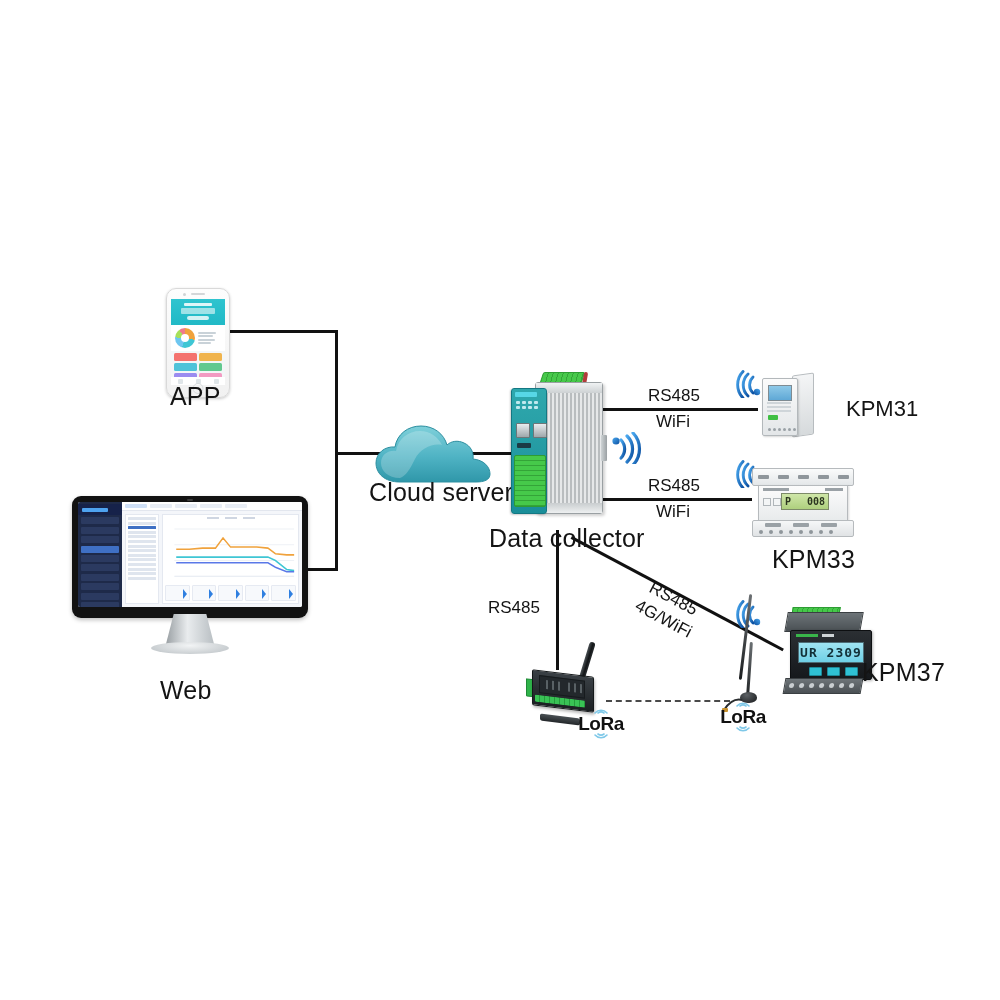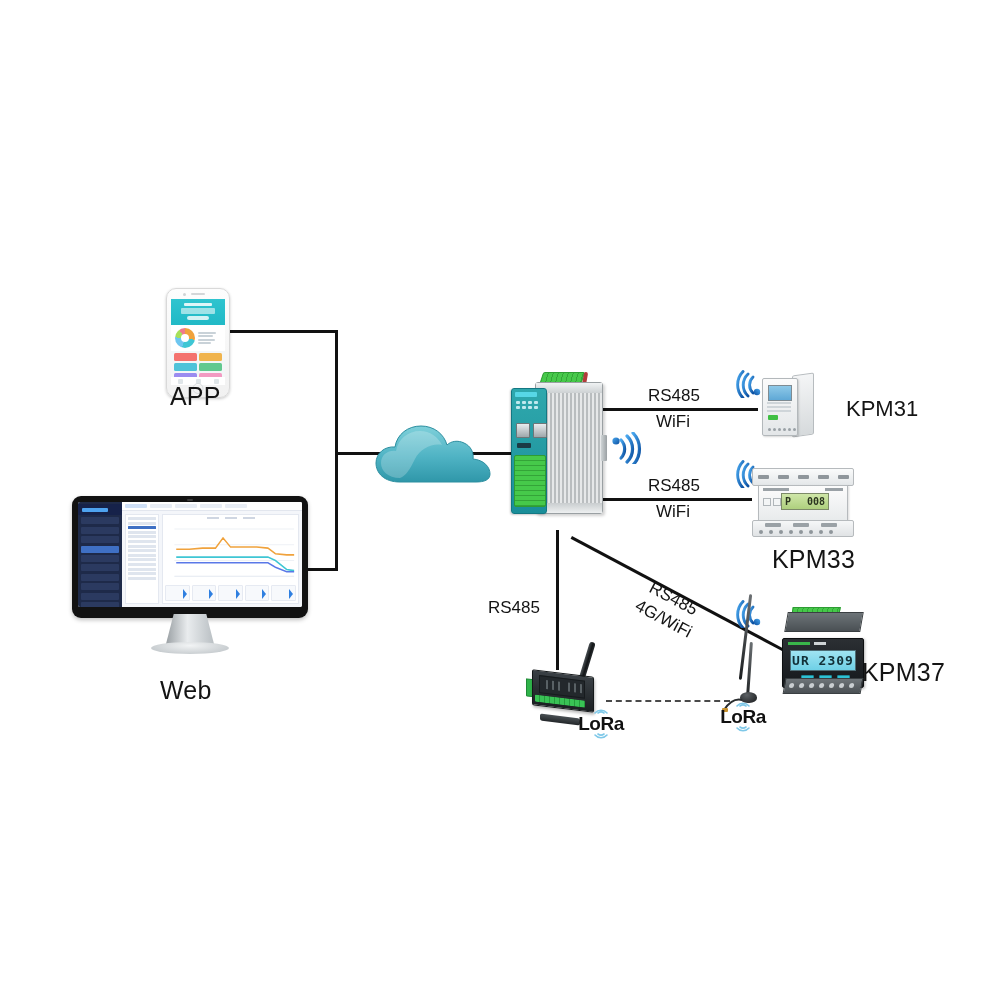--- a/index.html
+++ b/index.html
@@ -127,21 +127,21 @@
   .k33-foot{position:absolute;left:4px;top:52px;width:100px;height:15px;background:linear-gradient(180deg,#f6f7f8,#e0e3e5);border:1px solid #b6babd;border-radius:2px;}
   .k33-foot .blk{position:absolute;top:2px;width:16px;height:4px;background:#9aa1a6;border-radius:1px;}
   .k33-foot .pins{position:absolute;left:6px;bottom:2px;display:flex;gap:6px;}
   .k33-foot .pins i{display:block;width:4px;height:4px;border-radius:50%;background:#8f969b;}
 
   
   .kpm37{position:absolute;left:778px;top:612px;width:88px;height:84px;}
   .k37-top{position:absolute;left:8px;top:0;width:74px;height:18px;background:linear-gradient(180deg,#6d7478,#4a5054);border:1px solid #3a3f42;transform:skewX(-10deg);}
   .k37-green{position:absolute;left:14px;top:-5px;width:46px;height:7px;background:#3fbf43;border:1px solid #2e9c33;transform:skewX(-10deg);
     background-image:repeating-linear-gradient(90deg,#46c94a 0 4px,#34a438 4px 5px);}
-  .k37-body{position:absolute;left:4px;top:18px;width:80px;height:48px;background:linear-gradient(180deg,#2b2f33,#15181b);border:1px solid #0d0f11;border-radius:2px;box-shadow:1px 1px 3px rgba(0,0,0,.3);margin-top:8px;}
+  .k37-body{position:absolute;left:12px;top:18px;width:80px;height:48px;background:linear-gradient(180deg,#2b2f33,#15181b);border:1px solid #0d0f11;border-radius:2px;box-shadow:1px 1px 3px rgba(0,0,0,.3);}
   .k37-brand{position:absolute;left:5px;top:3px;display:flex;gap:4px;align-items:center;}
   .k37-brand i{display:block;height:3px;background:#39b54a;width:22px;}
   .k37-brand i.w{background:#cfd4d6;width:12px;}
   .k37-lcd{position:absolute;left:7px;top:11px;width:64px;height:19px;background:linear-gradient(180deg,#9fe4f2,#6fd0e6);border:1px solid #4d6d76;display:flex;align-items:center;justify-content:center;}
   .k37-lcd b{font-family:"DejaVu Sans Mono",monospace;font-size:13px;color:#123038;letter-spacing:1px;line-height:1;}
   .k37-btns{position:absolute;left:18px;bottom:3px;display:flex;gap:5px;}
   .k37-btns i{display:block;width:11px;height:7px;background:#2fc1d4;border:1px solid #1d8a99;border-radius:1px;}
   .k37-foot{position:absolute;left:6px;top:66px;width:76px;height:14px;background:linear-gradient(180deg,#6d7478,#4a5054);border:1px solid #3a3f42;transform:skewX(-10deg);}
   .k37-foot .pins{position:absolute;left:4px;top:4px;display:flex;gap:5px;}
   .k37-foot .pins i{display:block;width:5px;height:5px;border-radius:50%;background:#c9ced1;}
@@ -323,20 +323,21 @@
           <stop offset="55%" stop-color="#4fb3c4"></stop>
           <stop offset="100%" stop-color="#2f97a9"></stop>
         </linearGradient>
       </defs>
       <path fill="url(#cg)" stroke="#2d8fa0" stroke-width="1" d="M28,64 C12,64 4,55 4,45 C4,35 13,28 23,29 C25,16 36,8 49,8 C62,8 72,16 75,27
            C79,23 86,22 92,25 C99,28 102,35 101,41 C112,42 118,49 118,56 C118,62 112,64 104,64 Z"></path>
       <path fill="rgba(255,255,255,.22)" d="M28,60 C16,60 9,53 9,45 C9,37 16,32 24,33 C26,21 36,13 48,13 C58,13 66,19 70,27
            C60,25 48,31 43,41 C38,51 34,58 28,60 Z"></path>
     </svg>
   </div>
+  <div class="lbl node-label" style="left:369px;top:478px;">Cloud server</div>
 
   <div class="collector">
     <div class="dc-topterm"></div>
     <div class="dc-ant"></div>
     <div class="dc-body">
       <div class="dc-clip"></div>
     </div>
     <div class="dc-front">
       <div class="dc-cap"></div>
       <div class="dc-leds">
@@ -366,20 +367,21 @@
           </linearGradient>
         </defs>
       <g fill="none" stroke="url(#wc)" stroke-width="3.2" stroke-linecap="round">
         <path d="M13,8 A13,13 0 0 1 13,26"></path>
         <path d="M19,4 A18,18 0 0 1 19,30"></path>
         <path d="M25,1 A23,23 0 0 1 25,33"></path>
       </g>
       <circle cx="8" cy="9" r="3.6" fill="url(#wc)"></circle>
     </svg>
   </div>
+  <div class="lbl node-label" style="left:489px;top:524px;">Data collector</div>
 
   <div class="lbl link-label" style="left:648px;top:386px;">RS485</div>
   <div class="lbl link-label" style="left:656px;top:412px;">WiFi</div>
 
   <div class="lbl link-label" style="left:648px;top:476px;">RS485</div>
   <div class="lbl link-label" style="left:656px;top:502px;">WiFi</div>
 
   <div class="lbl link-label" style="left:655px;top:578px;transform:rotate(28deg);transform-origin:0 0;">RS485</div>
   <div class="lbl link-label" style="left:641px;top:596px;transform:rotate(28deg);transform-origin:0 0;">4G/WiFi</div>
 

